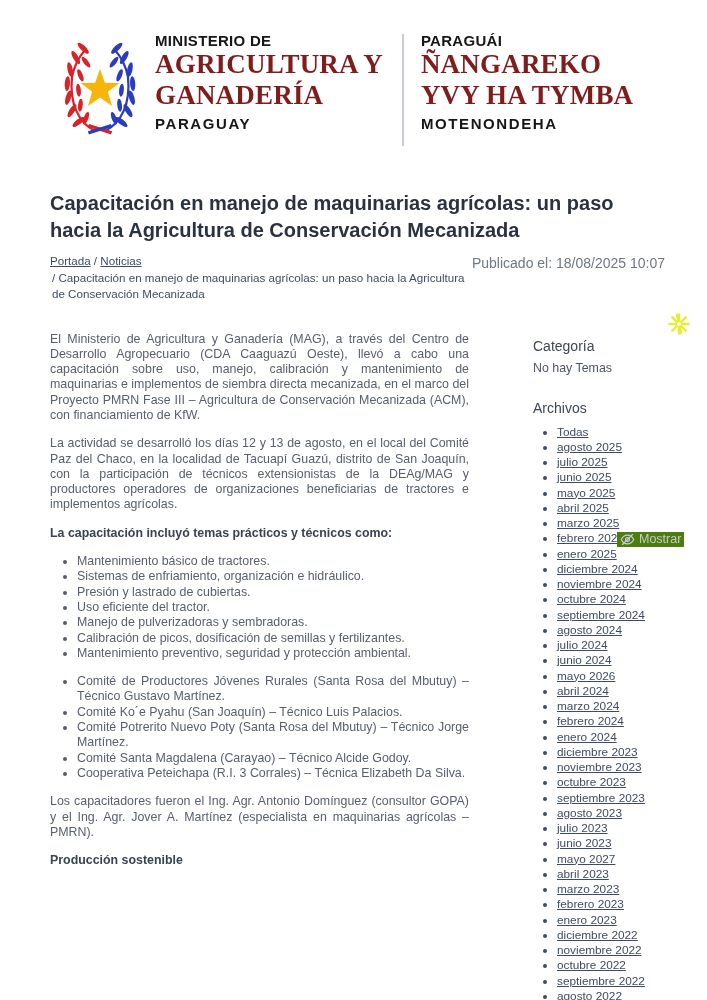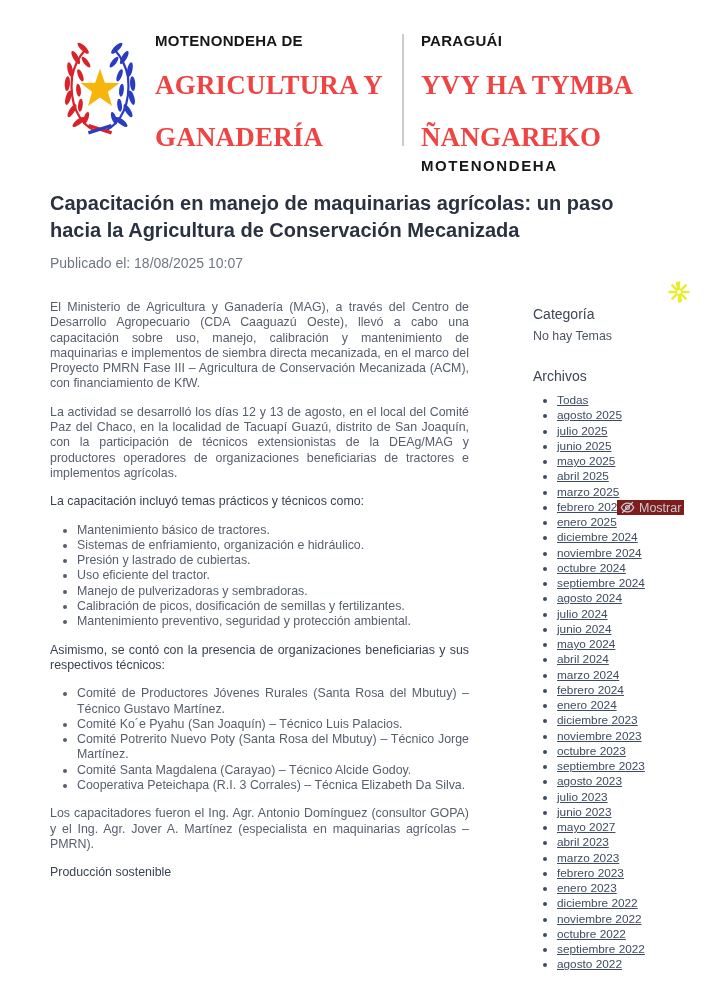--- a/index.html
+++ b/index.html
@@ -7,47 +7,47 @@
   body {
     width: 707px; height: 1000px; background: #ffffff;
     font-family: "Liberation Sans", sans-serif;
     overflow: hidden;
   }
   
   .header { display: flex; align-items: flex-start; padding: 30px 0 0 58px; height: 158px; }
   .emblem { width: 84px; height: 112px; margin-right: 13px; flex: none; }
   .logo-block { padding-top: 2px; }
   .logo-pre  { font-size: 15px; font-weight: bold; color: #161616; letter-spacing: .3px; }
-  .logo-serif { font-family: "Liberation Serif", serif; font-weight: bold; font-size: 27px; line-height: 31px; color: #ef4444; letter-spacing: .2px; margin-top: 21px; }
+  .logo-serif { font-family: "Liberation Serif", serif; font-weight: bold; font-size: 27px; line-height: 31px; color: #7f1d1d; letter-spacing: .2px; }
   .logo-sub  { font-size: 15px; font-weight: bold; color: #161616; letter-spacing: 1.6px; margin-top: 4px; }
   .logo-divider { width: 2px; background: #c9ccd1; height: 112px; margin: 4px 17px 0 19px; flex: none; }
   
   .content { padding: 32px 42px 0 50px; }
   .title { font-size: 20px; line-height: 27px; font-weight: bold; color: #2a3240; width: 612px; margin: 0; }
   .meta { display: flex; justify-content: space-between; align-items: flex-start; margin-top: 9px; }
   .breadcrumb { font-size: 11.6px; line-height: 16.5px; color: #3e4c62; width: 426px; }
   .breadcrumb a { color: #3e4c62; text-decoration: underline; }
   .crumb-current { display: block; padding-left: 2px; }
   .published { font-size: 14px; color: #6f7784; white-space: nowrap; padding-top: 2px; }
   .columns { display: flex; margin-top: 23px; }
   
   .main { width: 419px; font-size: 12.4px; line-height: 15.3px; color: #575f6d; text-align: justify; flex: none; }
   .main p { margin: 6px 0 13px; }
-  .bold-head { font-weight: normal; color: #3a4351; }
+  .bold-head { font-weight: bold; color: #3a4351; }
   ul.bullets { margin: 0 0 13px; padding-left: 27px; }
   ul.bullets li { margin: 0; }
   
   .sidebar { margin-left: 64px; width: 174px; position: relative; padding-top: 12px; flex: none; }
   .asterisk { position: absolute; top: -14px; right: 16px; width: 24px; height: 24px; cursor: pointer; }
   .side-head { font-size: 14px; color: #3d4654; margin: 0 0 7px; }
   .side-text { font-size: 12.4px; color: #4d5663; margin: 0 0 25px; }
   .archives-wrap { position: relative; margin-top: 9px; }
   ul.archives { margin: 4px 0 0; padding-left: 24px; font-size: 11.8px; line-height: 15.25px; color: #3e4c62; list-style: disc; }
   ul.archives a { color: #3e4c62; text-decoration: underline; }
-  .mostrar { position: absolute; left: 84px; top: 107px; background: #7f1d1d; display: flex; align-items: center; gap: 4px; color: #c6cad2; font-size: 12.5px; padding: 0 3px; cursor: pointer; }
+  .mostrar { position: absolute; left: 84px; top: 107px; background: #4d7c0f; display: flex; align-items: center; gap: 4px; color: #c6cad2; font-size: 12.5px; padding: 0 3px; cursor: pointer; }
   .mostrar svg { display: block; }
 </style>
 </head>
 <body>
 
 <div class="header">
   <svg class="emblem" viewBox="0 0 90 115">
 
     <path d="M40,106 C22,97 12,76 15,48 C17,37 22,27 29,19" fill="none" stroke="#d8232a" stroke-width="2.4"></path>
     <g fill="#d8232a">
@@ -81,39 +81,49 @@
       <ellipse cx="60" cy="32" rx="7" ry="2.5" transform="rotate(128 60 32)"></ellipse>
     </g>
 
     <rect x="32" y="102" width="26" height="3.6" fill="#d8232a" transform="rotate(18 45 104)"></rect>
     <rect x="32" y="102" width="26" height="3.6" fill="#2a3cc0" transform="rotate(-18 45 104)"></rect>
 
     <polygon fill="#f5b50a" points="45,39 50.2,53.9 65.9,54.2 53.4,63.7 57.9,78.8 45,69.8 32.1,78.8 36.6,63.7 24.1,54.2 39.8,53.9"></polygon>
   </svg>
 
   <div class="logo-block">
-    <div class="logo-pre">MOTENONDEHA DE</div>
+    <div class="logo-pre">MINISTERIO DE</div>
     <div class="logo-serif">AGRICULTURA Y</div>
     <div class="logo-serif">GANADERÍA</div>
+    <div class="logo-sub">PARAGUAY</div>
   </div>
 
   <div class="logo-divider"></div>
 
   <div class="logo-block">
     <div class="logo-pre">PARAGUÁI</div>
+    <div class="logo-serif">ÑANGAREKO</div>
     <div class="logo-serif">YVY HA TYMBA</div>
-    <div class="logo-serif">ÑANGAREKO</div>
     <div class="logo-sub">MOTENONDEHA</div>
   </div>
 </div>
 
 <div class="content">
   <h1 class="title">Capacitación en manejo de maquinarias agrícolas: un paso hacia la Agricultura de Conservación Mecanizada</h1>
 
   <div class="meta">
+    <div class="breadcrumb">
+      <a href="#">Portada</a>
+      <span>/</span>
+      <a href="#">Noticias</a>
+      <span class="crumb-current">
+        <span>/</span>
+        <span>Capacitación en manejo de maquinarias agrícolas: un paso hacia la Agricultura de Conservación Mecanizada</span>
+      </span>
+    </div>
     <div class="published">Publicado el: 18/08/2025 10:07</div>
   </div>
 
   <div class="columns">
     <div class="main">
       <div>
           <p>El Ministerio de Agricultura y Ganadería (MAG), a través del Centro de Desarrollo Agropecuario (CDA Caaguazú Oeste), llevó a cabo una capacitación sobre uso, manejo, calibración y mantenimiento de maquinarias e implementos de siembra directa mecanizada, en el marco del Proyecto PMRN Fase III – Agricultura de Conservación Mecanizada (ACM), con financiamiento de KfW.</p>
           <p>La actividad se desarrolló los días 12 y 13 de agosto, en el local del Comité Paz del Chaco, en la localidad de Tacuapí Guazú, distrito de San Joaquín, con la participación de técnicos extensionistas de la DEAg/MAG y productores operadores de organizaciones beneficiarias de tractores e implementos agrícolas.</p>
         </div>
 
@@ -124,21 +134,20 @@
           <li>Presión y lastrado de cubiertas.</li>
           <li>Uso eficiente del tractor.</li>
           <li>Manejo de pulverizadoras y sembradoras.</li>
           <li>Calibración de picos, dosificación de semillas y fertilizantes.</li>
           <li>Mantenimiento preventivo, seguridad y protección ambiental.</li>
         </ul>
 
       <div>
         </div>
 
-      <p class="bold-head">Asimismo, se contó con la presencia de organizaciones beneficiarias y sus respectivos técnicos:</p>
       <ul class="bullets">
           <li>Comité de Productores Jóvenes Rurales (Santa Rosa del Mbutuy) – Técnico Gustavo Martínez.</li>
           <li>Comité Ko´e Pyahu (San Joaquín) – Técnico Luis Palacios.</li>
           <li>Comité Potrerito Nuevo Poty (Santa Rosa del Mbutuy) – Técnico Jorge Martínez.</li>
           <li>Comité Santa Magdalena (Carayao) – Técnico Alcide Godoy.</li>
           <li>Cooperativa Peteichapa (R.I. 3 Corrales) – Técnica Elizabeth Da Silva.</li>
         </ul>
 
       <p>Los capacitadores fueron el Ing. Agr. Antonio Domínguez (consultor GOPA) y el Ing. Agr. Jover A. Martínez (especialista en maquinarias agrícolas – PMRN).</p>
       <p class="bold-head">Producción sostenible</p>
@@ -175,21 +184,21 @@
             <li><a href="#">marzo 2025</a></li>
             <li><a href="#">febrero 202</a></li>
             <li><a href="#">enero 2025</a></li>
             <li><a href="#">diciembre 2024</a></li>
             <li><a href="#">noviembre 2024</a></li>
             <li><a href="#">octubre 2024</a></li>
             <li><a href="#">septiembre 2024</a></li>
             <li><a href="#">agosto 2024</a></li>
             <li><a href="#">julio 2024</a></li>
             <li><a href="#">junio 2024</a></li>
-            <li><a href="#">mayo 2024</a></li>
+            <li><a href="#">mayo 2026</a></li>
             <li><a href="#">abril 2024</a></li>
             <li><a href="#">marzo 2024</a></li>
             <li><a href="#">febrero 2024</a></li>
             <li><a href="#">enero 2024</a></li>
             <li><a href="#">diciembre 2023</a></li>
             <li><a href="#">noviembre 2023</a></li>
             <li><a href="#">octubre 2023</a></li>
             <li><a href="#">septiembre 2023</a></li>
             <li><a href="#">agosto 2023</a></li>
             <li><a href="#">julio 2023</a></li>

